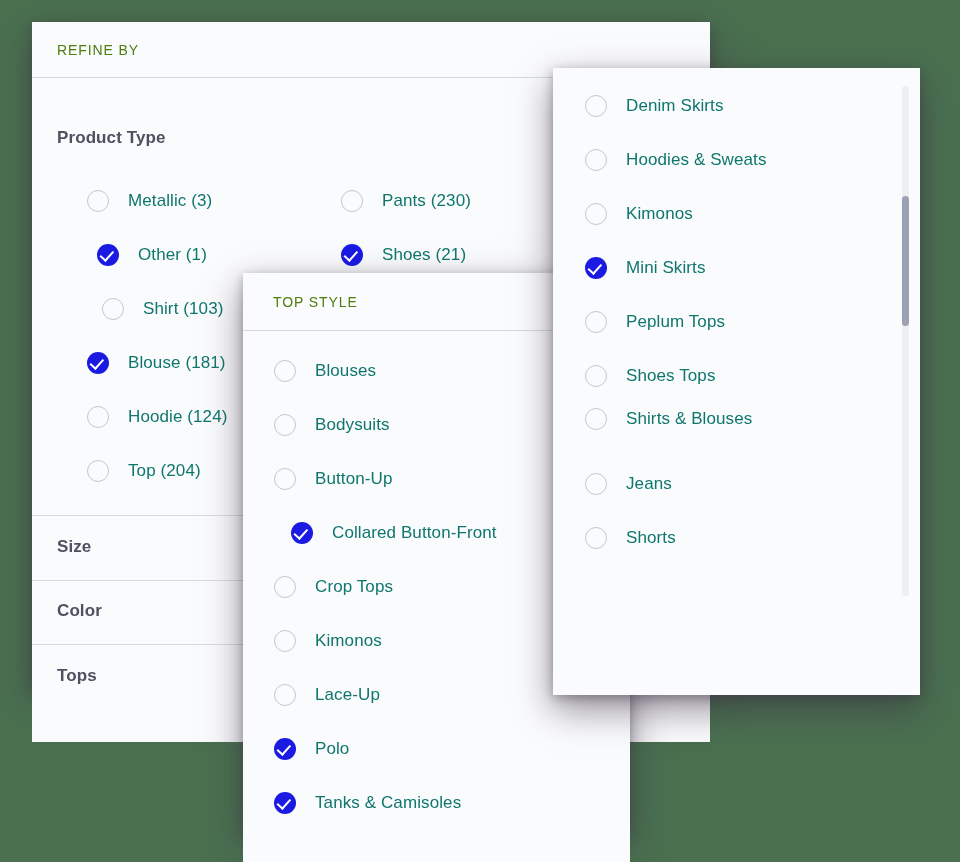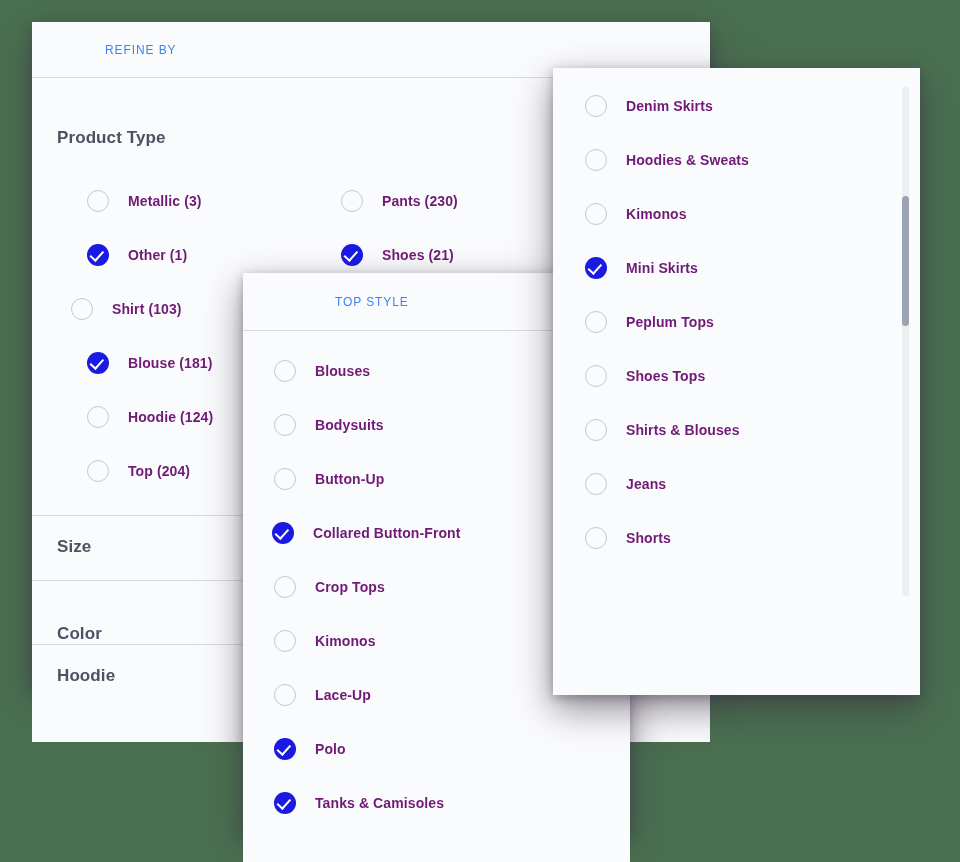--- a/index.html
+++ b/index.html
@@ -30,26 +30,25 @@
 
   .panel-header {
     display: flex;
     align-items: center;
     background: #fafbfc;
     border-bottom: 1px solid #d6dae0;
     box-sizing: border-box;
   }
 
   .panel-title {
-    color: #3b82f6;
-    font-size: 12px;
+    color: #4d7c0f;
+    font-size: 14px;
     letter-spacing: 0.9px;
     font-weight: 400;
     white-space: nowrap;
-    margin-left: 48px;
   }
 
   .panel-body {
     background: #fafbfc;
     position: relative;
     box-sizing: border-box;
     height: 100%;
     overflow: hidden;
   }
 
@@ -84,23 +83,23 @@
     top: 4.4px;
     width: 6px;
     height: 10.5px;
     border: solid #ffffff;
     border-width: 0 2.4px 2.4px 0;
     transform: rotate(42deg);
   }
 
   .opt-label {
     margin-left: 19px;
-    color: #701a75;
-    font-size: 14px;
-    font-weight: 700;
+    color: #0f766e;
+    font-size: 17px;
+    font-weight: 400;
     letter-spacing: 0.1px;
   }
 
   
   #refine-panel {
     left: 32px;
     top: 22px;
     width: 678px;
     height: 664px;
   }
@@ -126,21 +125,21 @@
 
   
   #top-style-panel {
     left: 243px;
     top: 273px;
     width: 387px;
     height: 560px;
   }
   #top-style-panel .panel-header {
     height: 58px;
-    padding-left: 44px;
+    padding-left: 30px;
   }
 
   
   #style-panel {
     left: 553px;
     top: 68px;
     width: 367px;
     height: 627px;
   }
   #style-panel .panel-header {
@@ -180,25 +179,25 @@
     <div class="panel-header">
       <span class="panel-title">REFINE BY</span>
     </div>
     <div class="panel-body">
       <div class="section-title" style="top:50px">Product Type</div>
 
       <div class="opt" style="left:55px; top:112px">
         <span class="cbx off"></span>
         <span class="opt-label">Metallic (3)</span>
       </div>
-      <div class="opt" style="left:55px; top:166px">
+      <div class="opt" style="left:65px; top:166px">
         <span class="cbx on"></span>
         <span class="opt-label">Other (1)</span>
       </div>
-      <div class="opt" style="left:39px; top:220px">
+      <div class="opt" style="left:70px; top:220px">
         <span class="cbx off"></span>
         <span class="opt-label">Shirt (103)</span>
       </div>
       <div class="opt" style="left:55px; top:274px">
         <span class="cbx on"></span>
         <span class="opt-label">Blouse (181)</span>
       </div>
       <div class="opt" style="left:55px; top:328px">
         <span class="cbx off"></span>
         <span class="opt-label">Hoodie (124)</span>
@@ -214,45 +213,45 @@
       </div>
       <div class="opt" style="left:309px; top:166px">
         <span class="cbx on"></span>
         <span class="opt-label">Shoes (21)</span>
       </div>
 
       <div class="hr" style="top:437px"></div>
       <div class="section-title" style="top:459px">Size</div>
 
       <div class="hr" style="top:502px"></div>
-      <div class="section-title" style="top:546px">Color</div>
+      <div class="section-title" style="top:523px">Color</div>
 
       <div class="hr" style="top:566px"></div>
-      <div class="section-title" style="top:588px">Hoodie</div>
+      <div class="section-title" style="top:588px">Tops</div>
     </div>
   </div>
 
   <div class="panel" id="top-style-panel">
     <div class="panel-header">
       <span class="panel-title">TOP STYLE</span>
     </div>
     <div class="panel-body">
       <div class="opt" style="left:31px; top:29px">
         <span class="cbx off"></span>
         <span class="opt-label">Blouses</span>
       </div>
       <div class="opt" style="left:31px; top:83px">
         <span class="cbx off"></span>
         <span class="opt-label">Bodysuits</span>
       </div>
       <div class="opt" style="left:31px; top:137px">
         <span class="cbx off"></span>
         <span class="opt-label">Button-Up</span>
       </div>
-      <div class="opt" style="left:29px; top:191px">
+      <div class="opt" style="left:48px; top:191px">
         <span class="cbx on"></span>
         <span class="opt-label">Collared Button-Front</span>
       </div>
       <div class="opt" style="left:31px; top:245px">
         <span class="cbx off"></span>
         <span class="opt-label">Crop Tops</span>
       </div>
       <div class="opt" style="left:31px; top:299px">
         <span class="cbx off"></span>
         <span class="opt-label">Kimonos</span>
@@ -291,21 +290,21 @@
         <span class="opt-label">Mini Skirts</span>
       </div>
       <div class="opt" style="left:32px; top:243px">
         <span class="cbx off"></span>
         <span class="opt-label">Peplum Tops</span>
       </div>
       <div class="opt" style="left:32px; top:297px">
         <span class="cbx off"></span>
         <span class="opt-label">Shoes Tops</span>
       </div>
-      <div class="opt" style="left:32px; top:351px">
+      <div class="opt" style="left:32px; top:340px">
         <span class="cbx off"></span>
         <span class="opt-label">Shirts &amp; Blouses</span>
       </div>
       <div class="opt" style="left:32px; top:405px">
         <span class="cbx off"></span>
         <span class="opt-label">Jeans</span>
       </div>
       <div class="opt" style="left:32px; top:459px">
         <span class="cbx off"></span>
         <span class="opt-label">Shorts</span>

